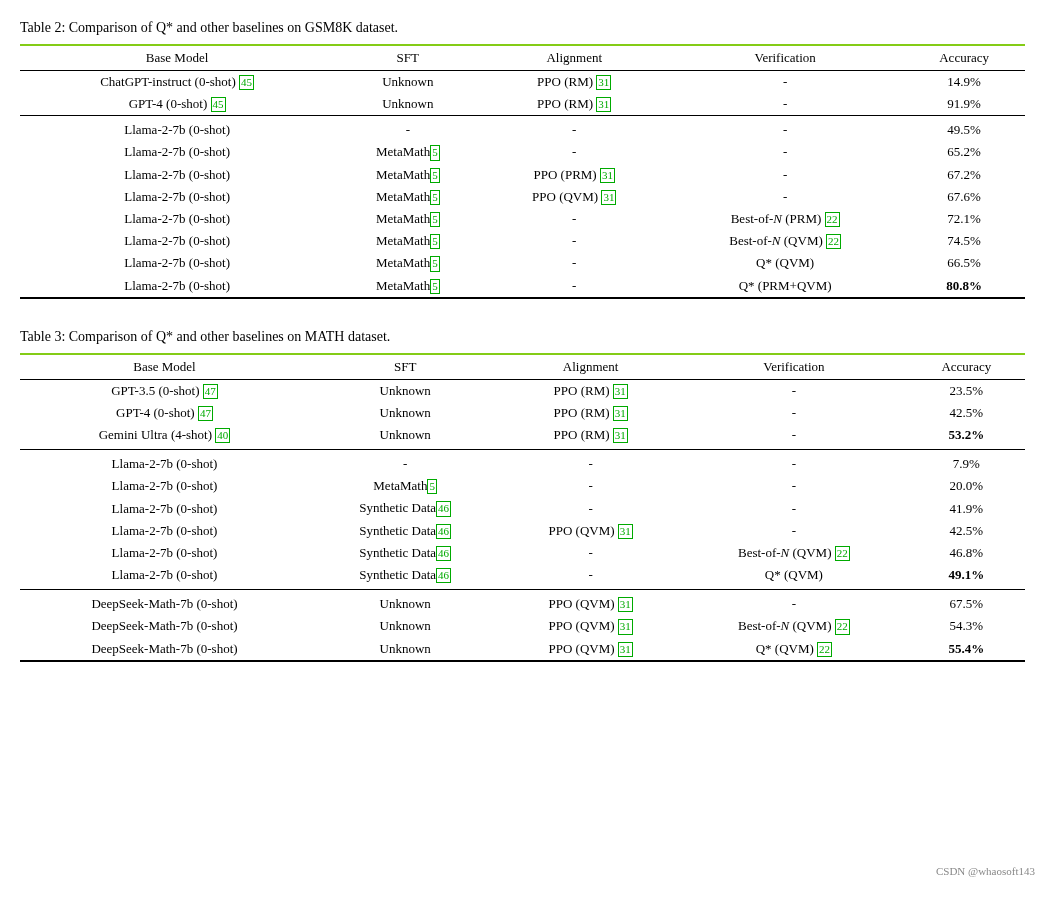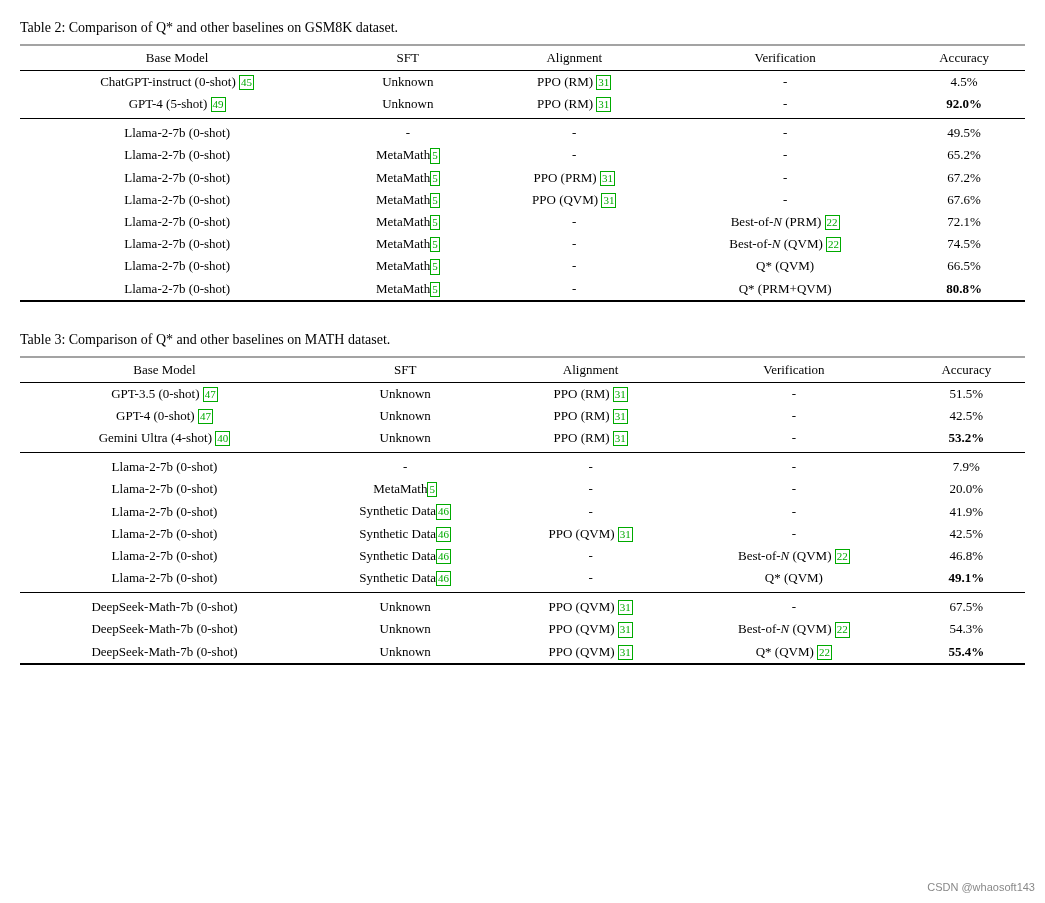--- a/index.html
+++ b/index.html
@@ -20,21 +20,21 @@
       font-size: 14px;
       margin-bottom: 8px;
       font-weight: normal;
     }
     table {
       width: 100%;
       border-collapse: collapse;
       margin-bottom: 30px;
     }
     th {
-      border-top: 2px solid #a3a3a3;
+      border-top: 2px solid #84cc16;
       border-bottom: 1px solid #000;
       padding: 4px 8px;
       text-align: center;
       font-weight: normal;
       font-size: 13px;
     }
     td {
       padding: 3px 8px;
       text-align: center;
       font-size: 13px;
@@ -58,25 +58,25 @@
       border: 1px solid #00aa00;
       padding: 0 1px;
       display: inline-block;
       line-height: 1.2;
     }
     .group-divider td {
       border-top: 1px solid #000;
     }
     .watermark {
       position: fixed;
-      bottom: 10px;
+      bottom: 26px;
       right: 10px;
       font-size: 11px;
       color: #888;
-      font-family: Liberation Sans, sans-serif;
+      font-family: Liberation Serif, serif;
     }
   </style>
 </head>
 <body>
 
 <div class="page-container">
 
   <p class="table-title">Table 2: Comparison of Q* and other baselines on GSM8K dataset.</p>
   <table>
     <thead>
@@ -88,28 +88,28 @@
         <th>Accuracy</th>
       </tr>
     </thead>
     <tbody>
 
       <tr>
         <td>ChatGPT-instruct (0-shot) <span class="ref">45</span></td>
         <td>Unknown</td>
         <td>PPO (RM) <span class="ref">31</span></td>
         <td>-</td>
-        <td>4.5%</td>
-      </tr>
-      <tr class="section-end">
-        <td>GPT-4 (5-shot) <span class="ref">49</span></td>
-        <td>Unknown</td>
-        <td>PPO (RM) <span class="ref">31</span></td>
-        <td>-</td>
-        <td><strong>92.0%</strong></td>
+        <td>14.9%</td>
+      </tr>
+      <tr>
+        <td>GPT-4 (0-shot) <span class="ref">45</span></td>
+        <td>Unknown</td>
+        <td>PPO (RM) <span class="ref">31</span></td>
+        <td>-</td>
+        <td>91.9%</td>
       </tr>
 
       <tr class="section-start group-divider">
         <td>Llama-2-7b (0-shot)</td>
         <td>-</td>
         <td>-</td>
         <td>-</td>
         <td>49.5%</td>
       </tr>
       <tr>
@@ -175,21 +175,21 @@
         <th>Accuracy</th>
       </tr>
     </thead>
     <tbody>
 
       <tr>
         <td>GPT-3.5 (0-shot) <span class="ref">47</span></td>
         <td>Unknown</td>
         <td>PPO (RM) <span class="ref">31</span></td>
         <td>-</td>
-        <td>51.5%</td>
+        <td>23.5%</td>
       </tr>
       <tr>
         <td>GPT-4 (0-shot) <span class="ref">47</span></td>
         <td>Unknown</td>
         <td>PPO (RM) <span class="ref">31</span></td>
         <td>-</td>
         <td>42.5%</td>
       </tr>
       <tr class="section-end">
         <td>Gemini Ultra (4-shot) <span class="ref">40</span></td>

